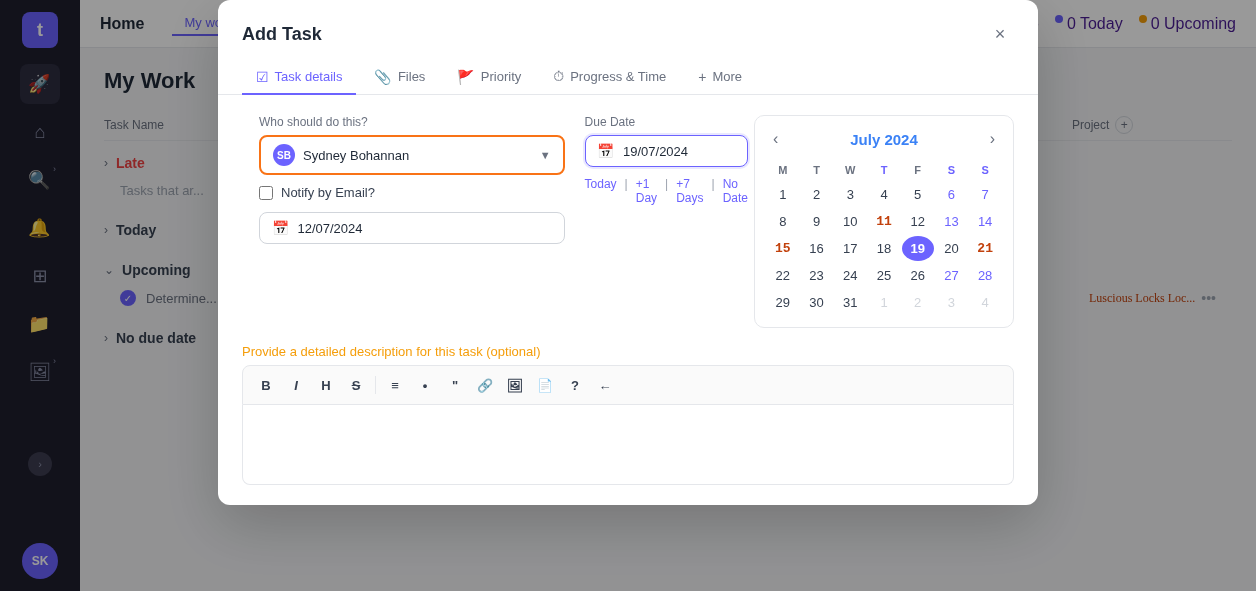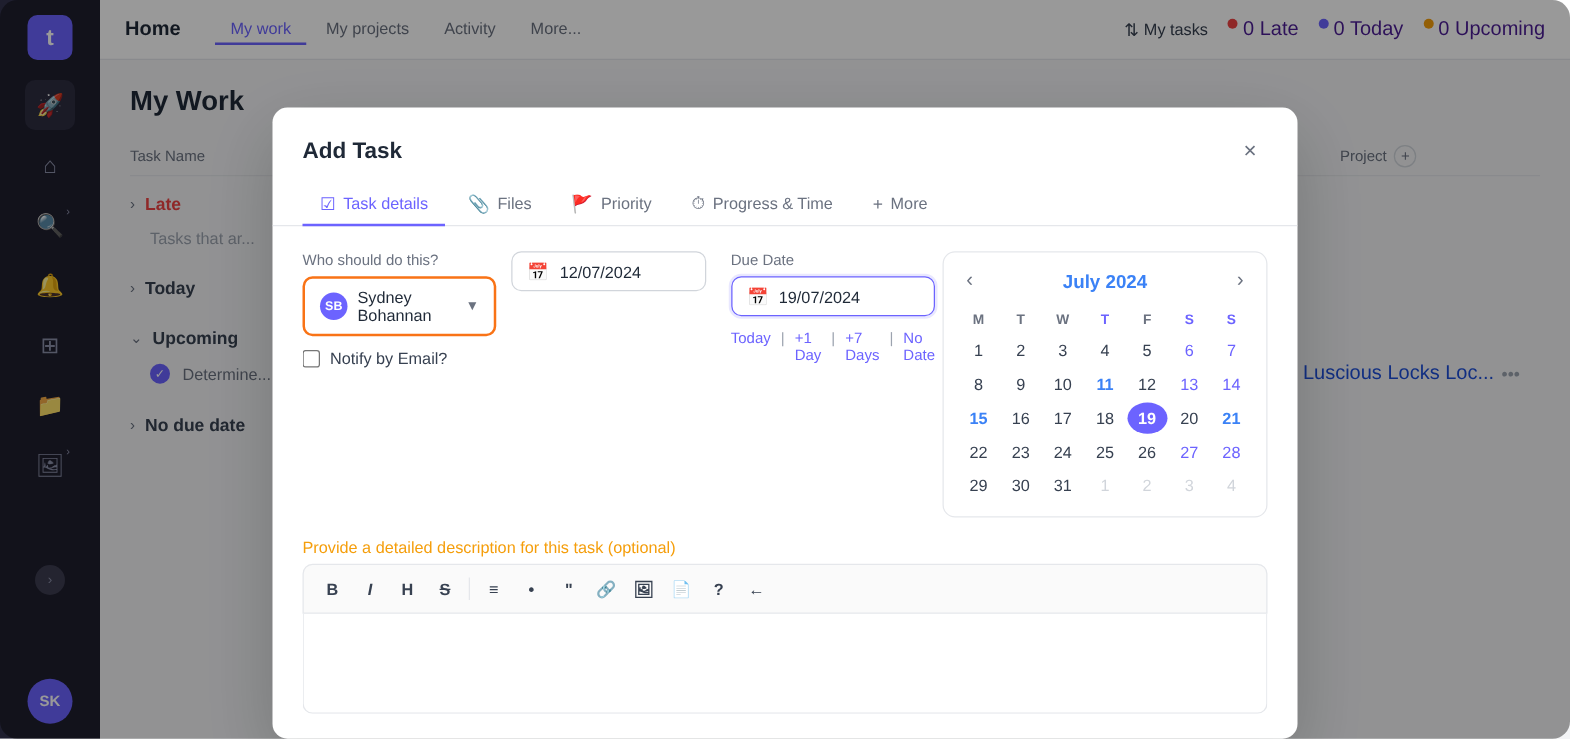--- a/index.html
+++ b/index.html
@@ -40,21 +40,21 @@
     .group-header { display: flex; align-items: center; gap: 8px; padding: 6px 0; cursor: pointer; }
     .group-arrow { color: #6b7280; font-size: 12px; }
     .group-label { font-size: 14px; font-weight: 600; color: #374151; }
     .group-label.late { color: #ef4444; }
     .group-label.upcoming { color: #374151; }
     .task-item { display: flex; align-items: center; padding: 6px 16px; font-size: 13px; color: #6b7280; }
     .task-check { width: 16px; height: 16px; border-radius: 50%; border: 2px solid #d1d5db; margin-right: 10px; display: flex; align-items: center; justify-content: center; }
     .task-check.done { background: #6c63ff; border-color: #6c63ff; color: white; font-size: 10px; }
 
     
-    .overlay { position: fixed; top: 0; left: 0; right: 0; bottom: 0; background: rgba(0,0,0,0.4); z-index: 100; display: flex; align-items: flex-end; justify-content: center; border-radius: 14px; }
+    .overlay { position: fixed; top: 0; left: 0; right: 0; bottom: 0; background: rgba(0,0,0,0.4); z-index: 100; display: flex; align-items: flex-start; justify-content: center; }
 
     
     .modal { background: white; border-radius: 12px; width: 820px; max-height: 560px; display: flex; flex-direction: column; position: relative; box-shadow: 0 20px 60px rgba(0,0,0,0.2); overflow: hidden; }
     .modal-header { display: flex; align-items: center; justify-content: space-between; padding: 20px 24px 0; }
     .modal-title { font-size: 18px; font-weight: 600; color: #1f2937; }
     .modal-close { width: 28px; height: 28px; border-radius: 6px; border: none; background: none; cursor: pointer; color: #6b7280; font-size: 18px; display: flex; align-items: center; justify-content: center; }
 
     
     .modal-tabs { display: flex; align-items: center; gap: 4px; padding: 12px 24px 0; border-bottom: 1px solid #e5e7eb; }
     .modal-tab { display: flex; align-items: center; gap: 6px; padding: 8px 14px; font-size: 13px; color: #6b7280; cursor: pointer; border-bottom: 2px solid transparent; margin-bottom: -1px; }
@@ -88,21 +88,21 @@
     .date-shortcut { cursor: pointer; }
 
     
     .calendar { border: 1px solid #e5e7eb; border-radius: 10px; padding: 12px; background: white; min-width: 260px; }
     .cal-header { display: flex; align-items: center; justify-content: space-between; margin-bottom: 10px; }
     .cal-title { font-size: 15px; font-weight: 600; color: #3b82f6; }
     .cal-nav { background: none; border: none; cursor: pointer; color: #6b7280; font-size: 16px; padding: 2px 6px; border-radius: 4px; }
     .cal-grid { display: grid; grid-template-columns: repeat(7, 1fr); gap: 2px; }
     .cal-day-header { text-align: center; font-size: 11px; font-weight: 600; color: #6b7280; padding: 4px 0; }
     .cal-day { text-align: center; font-size: 13px; padding: 5px 3px; border-radius: 6px; cursor: pointer; color: #374151; }
-    .cal-day.today { color: #3b82f6; font-weight: 600; }
+    .cal-day.today { color: #c2410c; font-weight: 600; font-family: Liberation Mono, monospace; }
     .cal-day.selected { background: #6c63ff; color: white; border-radius: 50%; font-weight: 600; }
     .cal-day.other-month { color: #d1d5db; }
     .cal-day.weekend { color: #6c63ff; }
 
     
     .desc-label { font-size: 13px; color: #6b7280; margin-bottom: 6px; }
     .desc-label span { color: #f59e0b; }
     .editor-toolbar { display: flex; align-items: center; gap: 4px; padding: 6px 10px; border: 1px solid #e5e7eb; border-radius: 8px 8px 0 0; background: #fafafa; }
     .editor-btn { width: 26px; height: 26px; border: none; background: none; cursor: pointer; color: #374151; border-radius: 4px; font-size: 13px; display: flex; align-items: center; justify-content: center; font-weight: 600; }
     .editor-divider { width: 1px; height: 18px; background: #e5e7eb; margin: 0 2px; }
@@ -189,21 +189,21 @@
     </div>
 
     <div class="task-group">
       <div class="group-header">
         <span class="group-arrow">⌄</span>
         <span class="group-label upcoming">Upcoming</span>
       </div>
       <div class="task-item">
         <div class="task-check done">✓</div>
         <span style="flex:1;">Determine...</span>
-        <span style="font-size:16px;color:#1d4ed8;">Luscious Locks Loc...</span>
+        <span style="font-size:12px;color:#c2410c;font-family:Liberation Serif, serif;">Luscious Locks Loc...</span>
         <span style="color:#9ca3af;margin-left:6px;font-size:14px;">•••</span>
       </div>
     </div>
 
     <div class="task-group">
       <div class="group-header">
         <span class="group-arrow">›</span>
         <span class="group-label">No due date</span>
       </div>
     </div>
@@ -238,21 +238,21 @@
       <div class="modal-tab">
         <span class="modal-tab-icon">+</span>
         <span>More</span>
       </div>
     </div>
 
     <div class="modal-body">
 
       <div style="display:flex;gap:20px;align-items:flex-start;">
 
-        <div style="display:flex;flex-direction:row;gap:12px;flex:1;">
+        <div style="display:flex;flex-direction:column;gap:12px;flex:1;margin-left:17px;">
           <div class="form-group assignee">
             <div class="form-label">Who should do this?</div>
             <div class="assignee-select">
               <div class="assignee-avatar">SB</div>
               <span class="assignee-name">Sydney Bohannan</span>
               <span class="select-arrow">▼</span>
             </div>
             <div class="notify-row">
               <input type="checkbox" style="">
               <span>Notify by Email?</span>

